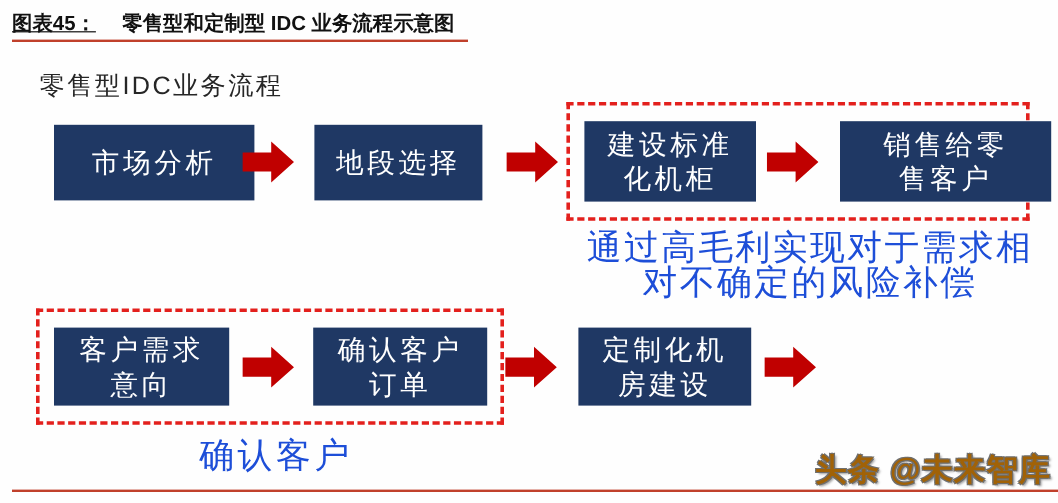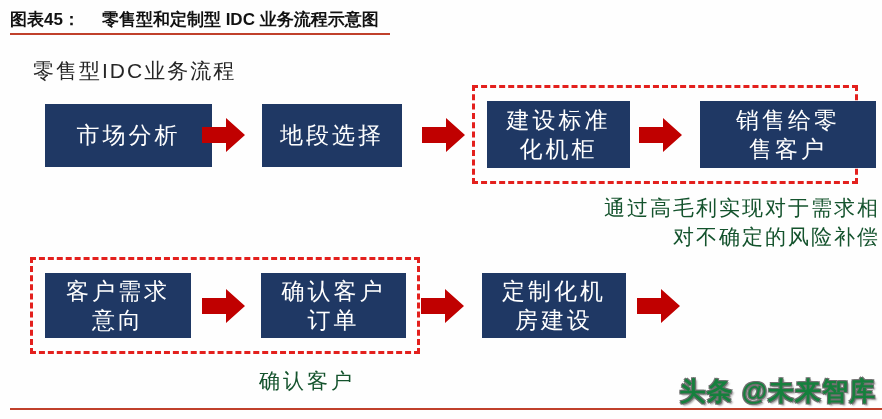--- a/index.html
+++ b/index.html
@@ -18,21 +18,21 @@
     color:var(--text-dark);
   }
   .page{position:absolute;inset:0;}
 
   
   .title-row{
     position:absolute;left:10px;top:8px;
     font-size:17px;font-weight:bold;color:#111;
     white-space:nowrap;
   }
-  .title-prefix{margin-right:22px;}
+  .title-prefix{margin-right:22px;text-decoration:underline;}
   .title-underline{
     position:absolute;left:10px;top:33px;width:380px;height:2px;
     background:var(--rule-red);
   }
 
   
   .section-heading{
     position:absolute;
     font-size:21px;letter-spacing:2px;color:#262626;
     white-space:nowrap;
@@ -62,30 +62,30 @@
   .dashed-group{
     position:absolute;
     border:3px dashed var(--dashed-red);
     box-sizing:border-box;
     background:transparent;
   }
 
   
   .note{
     position:absolute;
-    font-size:21px;letter-spacing:2px;line-height:29px;
-    color:#14532d;text-align:right;white-space:pre-line;
+    font-size:29px;letter-spacing:2px;line-height:29px;
+    color:#1d4ed8;text-align:center;white-space:pre-line;
   }
   .note-retail{left:470px;top:193px;width:410px;}
   .note-custom{left:105px;top:366px;width:250px;letter-spacing:3px;}
 
   
   .watermark{
     position:absolute;right:6px;top:374px;
-    font-size:26px;font-weight:bold;color:#15803d;
+    font-size:26px;font-weight:bold;color:#a16207;
     letter-spacing:1px;white-space:nowrap;
     text-shadow:
       -1px -1px 0 #6f6f6f, 1px -1px 0 #6f6f6f,
       -1px  1px 0 #6f6f6f, 1px  1px 0 #6f6f6f,
        2px  2px 2px #9a9a9a;
   }
   .bottom-rule{
     position:absolute;left:10px;top:408px;width:872px;height:2px;
     background:var(--rule-red);
   }

